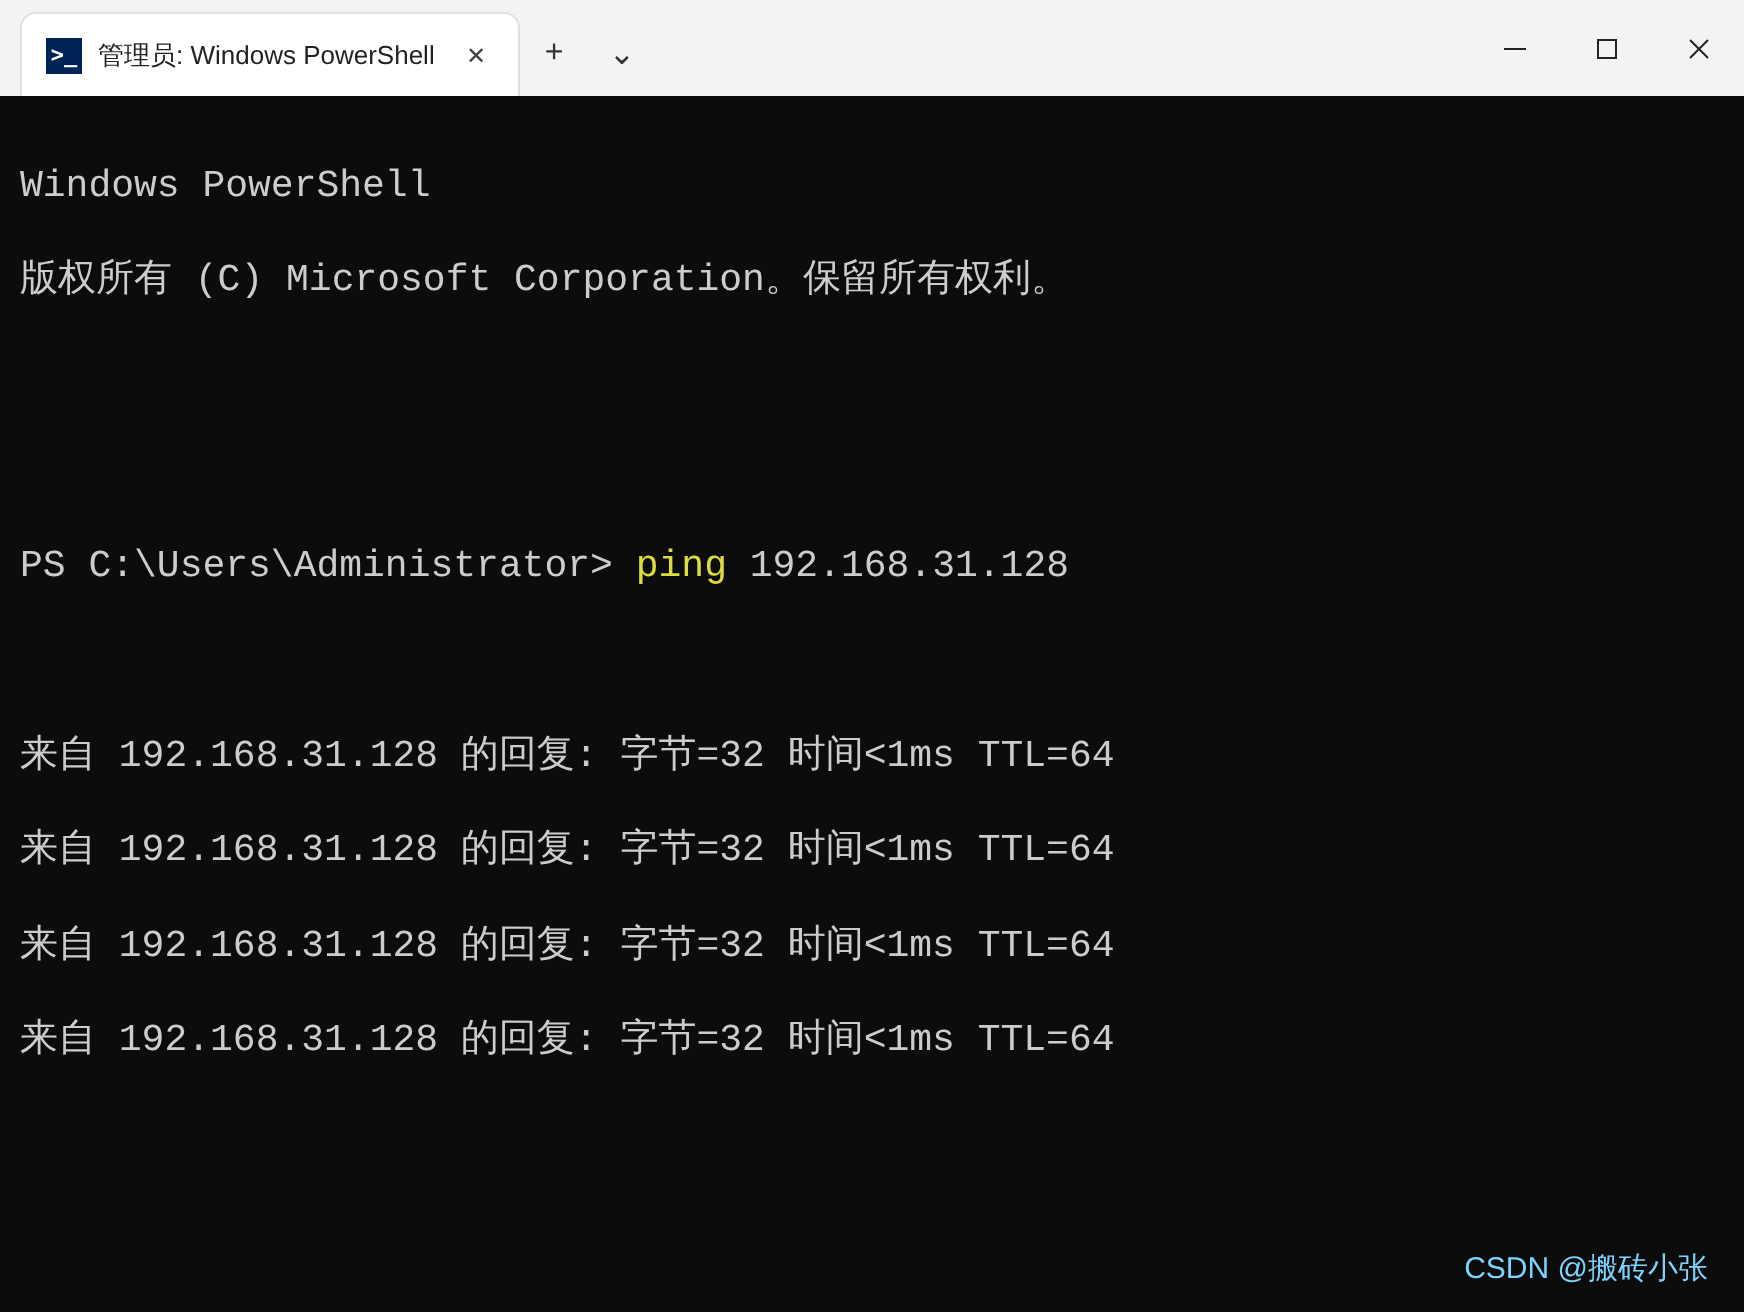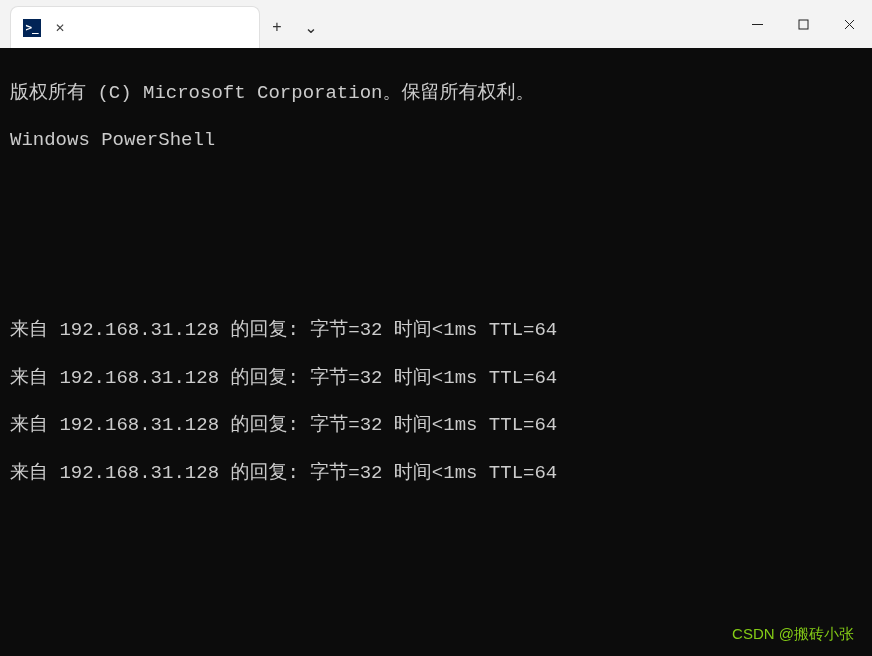--- a/index.html
+++ b/index.html
@@ -62,32 +62,33 @@
       font-size: 19px;
       line-height: 1.25;
       color: #ccc;
       white-space: pre-wrap;
       background: #0c0c0c;
     }
     .cmd { color: #dcdc3e; }
     .watermark {
       position: absolute;
       right: 18px; bottom: 12px;
-      color: #84cc16; font-size: 15px;
+      color: #7dd3fc; font-size: 15px;
       font-family: sans-serif;
     }
   </style>
 </head>
 <body>
 
 <div class="titlebar">
   <div class="tab">
     <div class="tab-icon">
       <span>&gt;_</span>
     </div>
+    <div class="tab-title">管理员: Windows PowerShell</div>
     <div class="tab-close">
       <span>✕</span>
     </div>
   </div>
   <div class="tabstrip-btn">
     <span>+</span>
   </div>
   <div class="tabstrip-btn">
     <span>⌄</span>
   </div>
@@ -104,24 +105,25 @@
   </div>
   <div class="winbtn">
     <svg viewBox="0 0 11 11">
         <line x1="1" y1="1" x2="10" y2="10" stroke="#222" stroke-width="1"></line>
         <line x1="10" y1="1" x2="1" y2="10" stroke="#222" stroke-width="1"></line>
       </svg>
   </div>
 </div>
 
 <div class="terminal">
+<div>Windows PowerShell</div>
 <div>版权所有 (C) Microsoft Corporation。保留所有权利。</div>
-<div>Windows PowerShell</div>
 <div>&nbsp;</div>
 <div>&nbsp;</div>
+<div><span>PS C:\Users\Administrator&gt; </span><span class="cmd">ping</span><span> 192.168.31.128</span></div>
 <div>&nbsp;</div>
 <div>来自 192.168.31.128 的回复: 字节=32 时间&lt;1ms TTL=64</div>
 <div>来自 192.168.31.128 的回复: 字节=32 时间&lt;1ms TTL=64</div>
 <div>来自 192.168.31.128 的回复: 字节=32 时间&lt;1ms TTL=64</div>
 <div>来自 192.168.31.128 的回复: 字节=32 时间&lt;1ms TTL=64</div>
 <div>&nbsp;</div>
 
 
 
 

